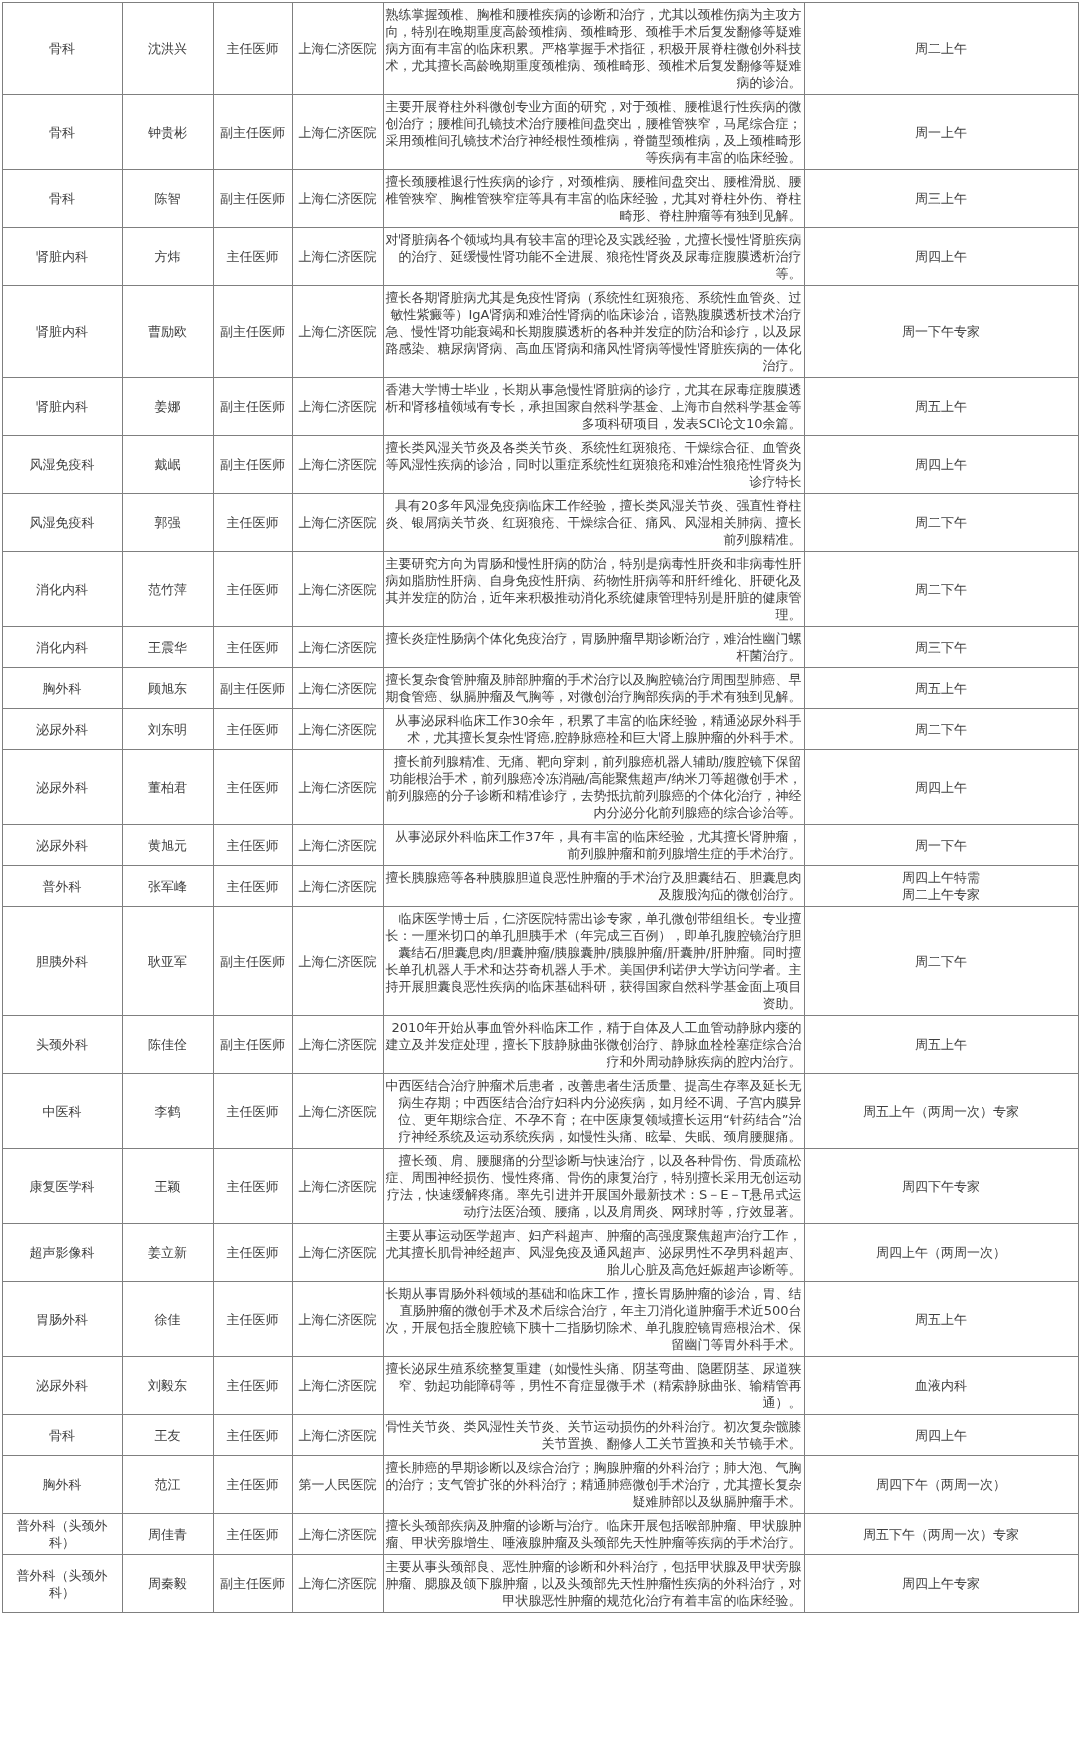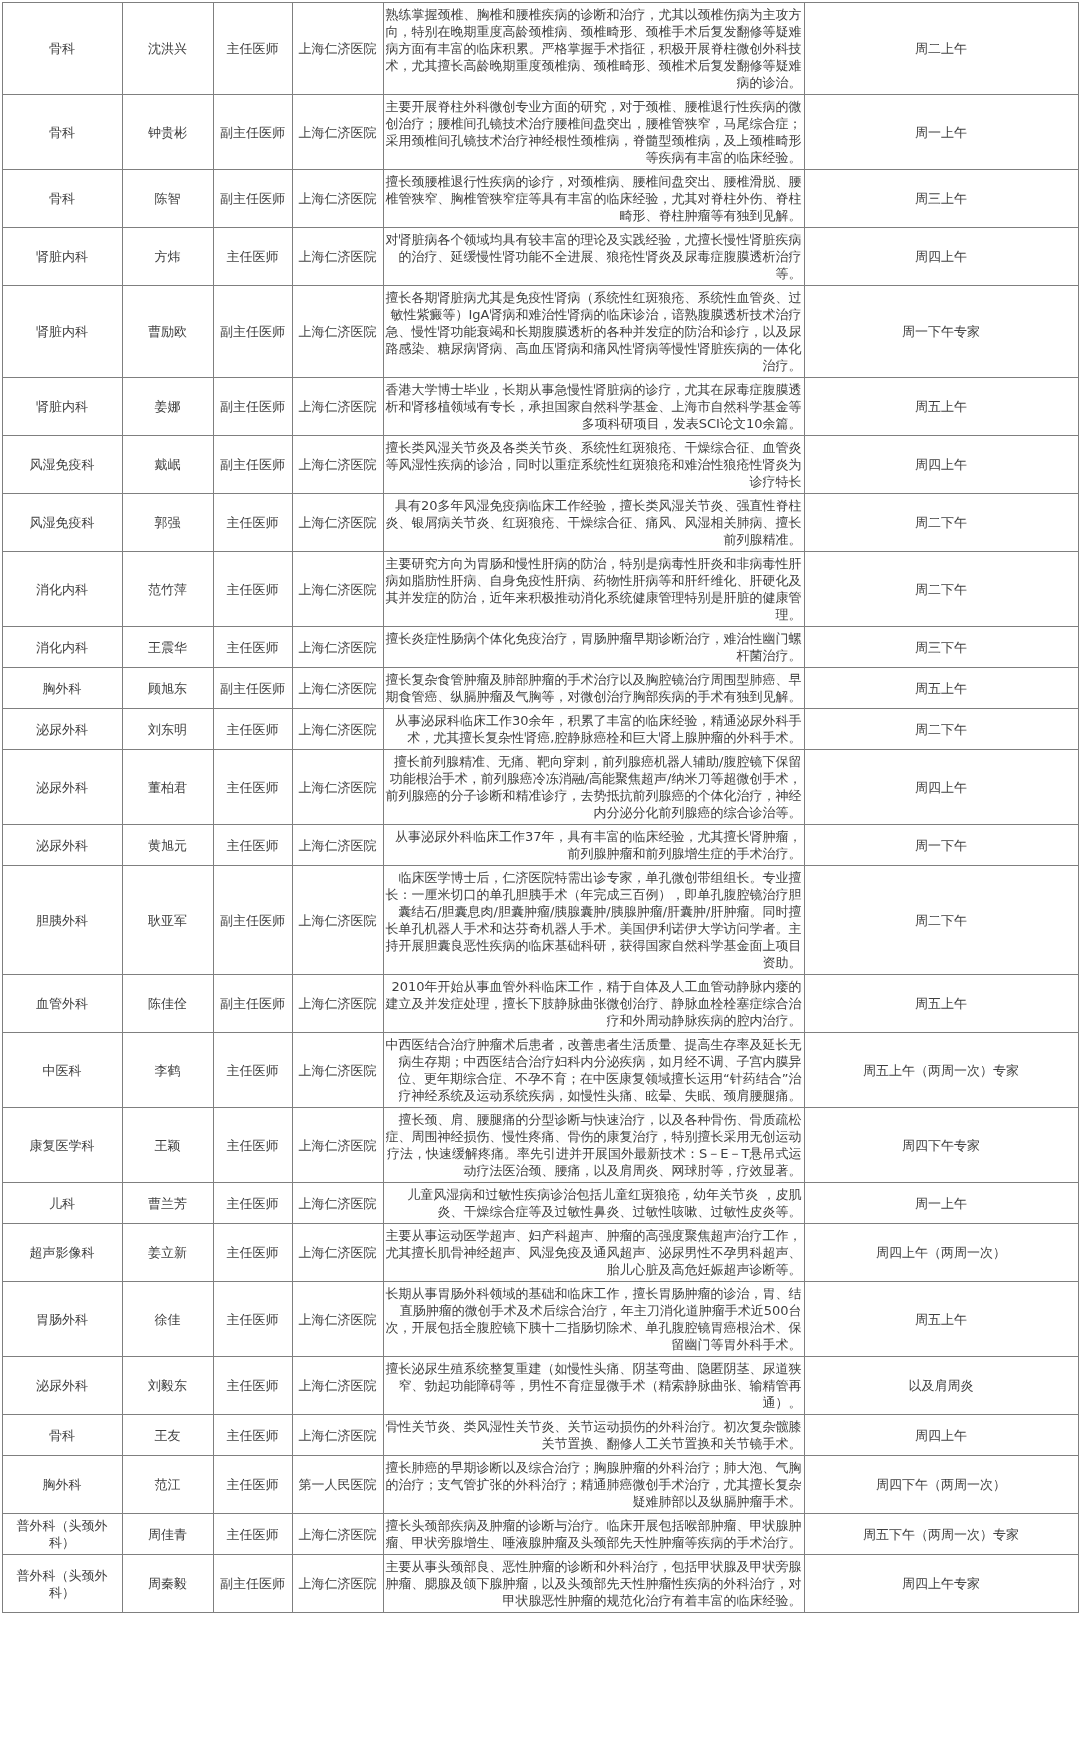--- a/index.html
+++ b/index.html
@@ -165,29 +165,38 @@
     </tr>
       <tr>
       <td class="c-dept">泌尿外科</td>
       <td class="c-name">黄旭元</td>
       <td class="c-title">主任医师</td>
       <td class="c-hosp">上海仁济医院</td>
       <td class="c-desc">从事泌尿外科临床工作37年，具有丰富的临床经验，尤其擅长肾肿瘤，前列腺肿瘤和前列腺增生症的手术治疗。</td>
       <td class="c-sched">周一下午</td>
     </tr>
       <tr>
+      <td class="c-dept">普外科</td>
+      <td class="c-name">张军峰</td>
+      <td class="c-title">主任医师</td>
+      <td class="c-hosp">上海仁济医院</td>
+      <td class="c-desc">擅长胰腺癌等各种胰腺胆道良恶性肿瘤的手术治疗及胆囊结石、胆囊息肉及腹股沟疝的微创治疗。</td>
+      <td class="c-sched">周四上午特需
+周二上午专家</td>
+    </tr>
+      <tr>
       <td class="c-dept">胆胰外科</td>
       <td class="c-name">耿亚军</td>
       <td class="c-title">副主任医师</td>
       <td class="c-hosp">上海仁济医院</td>
       <td class="c-desc">临床医学博士后，仁济医院特需出诊专家，单孔微创带组组长。专业擅长：一厘米切口的单孔胆胰手术（年完成三百例），即单孔腹腔镜治疗胆囊结石/胆囊息肉/胆囊肿瘤/胰腺囊肿/胰腺肿瘤/肝囊肿/肝肿瘤。同时擅长单孔机器人手术和达芬奇机器人手术。美国伊利诺伊大学访问学者。主持开展胆囊良恶性疾病的临床基础科研，获得国家自然科学基金面上项目资助。</td>
       <td class="c-sched">周二下午</td>
     </tr>
       <tr>
-      <td class="c-dept">血管外科</td>
+      <td class="c-dept">头颈外科</td>
       <td class="c-name">陈佳佺</td>
       <td class="c-title">副主任医师</td>
       <td class="c-hosp">上海仁济医院</td>
       <td class="c-desc">2010年开始从事血管外科临床工作，精于自体及人工血管动静脉内瘘的建立及并发症处理，擅长下肢静脉曲张微创治疗、静脉血栓栓塞症综合治疗和外周动静脉疾病的腔内治疗。</td>
       <td class="c-sched">周五上午</td>
     </tr>
       <tr>
       <td class="c-dept">中医科</td>
       <td class="c-name">李鹤</td>
       <td class="c-title">主任医师</td>
@@ -197,28 +206,20 @@
     </tr>
       <tr>
       <td class="c-dept">康复医学科</td>
       <td class="c-name">王颖</td>
       <td class="c-title">主任医师</td>
       <td class="c-hosp">上海仁济医院</td>
       <td class="c-desc">擅长颈、肩、腰腿痛的分型诊断与快速治疗，以及各种骨伤、骨质疏松症、周围神经损伤、慢性疼痛、骨伤的康复治疗，特别擅长采用无创运动疗法，快速缓解疼痛。率先引进并开展国外最新技术：S－E－T悬吊式运动疗法医治颈、腰痛，以及肩周炎、网球肘等，疗效显著。</td>
       <td class="c-sched">周四下午专家</td>
     </tr>
       <tr>
-      <td class="c-dept">儿科</td>
-      <td class="c-name">曹兰芳</td>
-      <td class="c-title">主任医师</td>
-      <td class="c-hosp">上海仁济医院</td>
-      <td class="c-desc">儿童风湿病和过敏性疾病诊治包括儿童红斑狼疮，幼年关节炎 ，皮肌炎、干燥综合症等及过敏性鼻炎、过敏性咳嗽、过敏性皮炎等。</td>
-      <td class="c-sched">周一上午</td>
-    </tr>
-      <tr>
       <td class="c-dept">超声影像科</td>
       <td class="c-name">姜立新</td>
       <td class="c-title">主任医师</td>
       <td class="c-hosp">上海仁济医院</td>
       <td class="c-desc">主要从事运动医学超声、妇产科超声、肿瘤的高强度聚焦超声治疗工作，尤其擅长肌骨神经超声、风湿免疫及通风超声、泌尿男性不孕男科超声、胎儿心脏及高危妊娠超声诊断等。</td>
       <td class="c-sched">周四上午（两周一次）</td>
     </tr>
       <tr>
       <td class="c-dept">胃肠外科</td>
       <td class="c-name">徐佳</td>
@@ -226,21 +227,21 @@
       <td class="c-hosp">上海仁济医院</td>
       <td class="c-desc">长期从事胃肠外科领域的基础和临床工作，擅长胃肠肿瘤的诊治，胃、结直肠肿瘤的微创手术及术后综合治疗，年主刀消化道肿瘤手术近500台次，开展包括全腹腔镜下胰十二指肠切除术、单孔腹腔镜胃癌根治术、保留幽门等胃外科手术。</td>
       <td class="c-sched">周五上午</td>
     </tr>
       <tr>
       <td class="c-dept">泌尿外科</td>
       <td class="c-name">刘毅东</td>
       <td class="c-title">主任医师</td>
       <td class="c-hosp">上海仁济医院</td>
       <td class="c-desc">擅长泌尿生殖系统整复重建（如慢性头痛、阴茎弯曲、隐匿阴茎、尿道狭窄、勃起功能障碍等，男性不育症显微手术（精索静脉曲张、输精管再通）。</td>
-      <td class="c-sched">以及肩周炎</td>
+      <td class="c-sched">血液内科</td>
     </tr>
       <tr>
       <td class="c-dept">骨科</td>
       <td class="c-name">王友</td>
       <td class="c-title">主任医师</td>
       <td class="c-hosp">上海仁济医院</td>
       <td class="c-desc">骨性关节炎、类风湿性关节炎、关节运动损伤的外科治疗。初次复杂髋膝关节置换、翻修人工关节置换和关节镜手术。</td>
       <td class="c-sched">周四上午</td>
     </tr>
       <tr>

